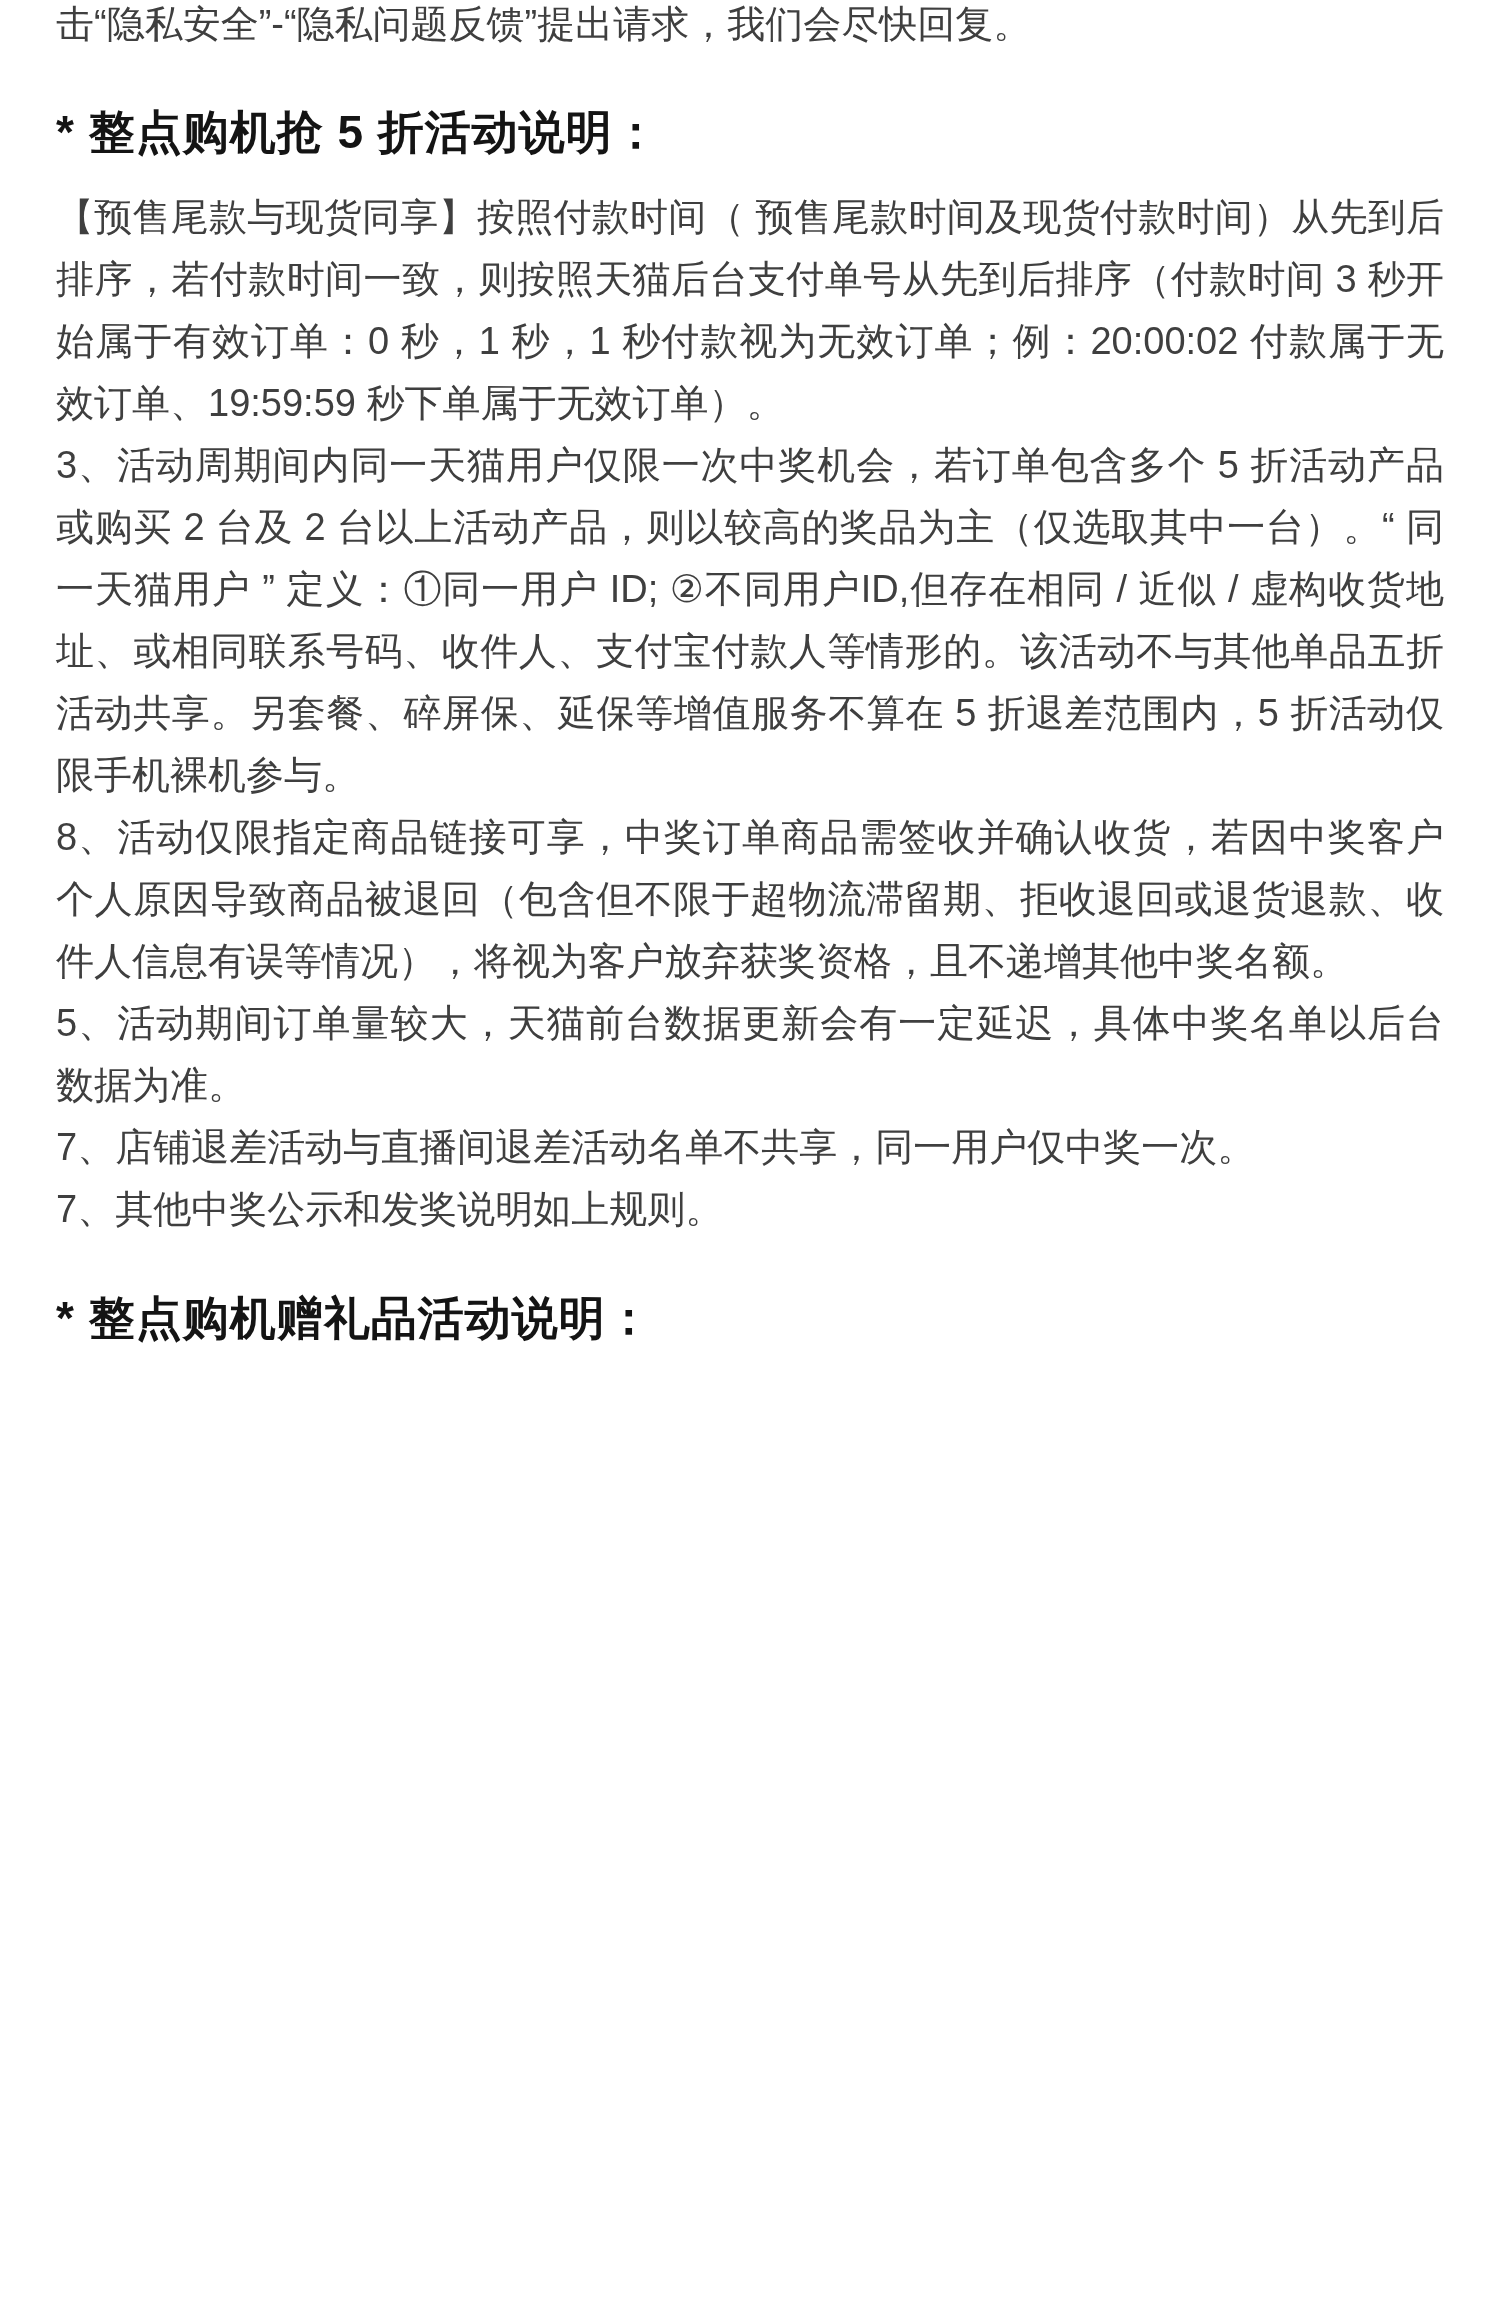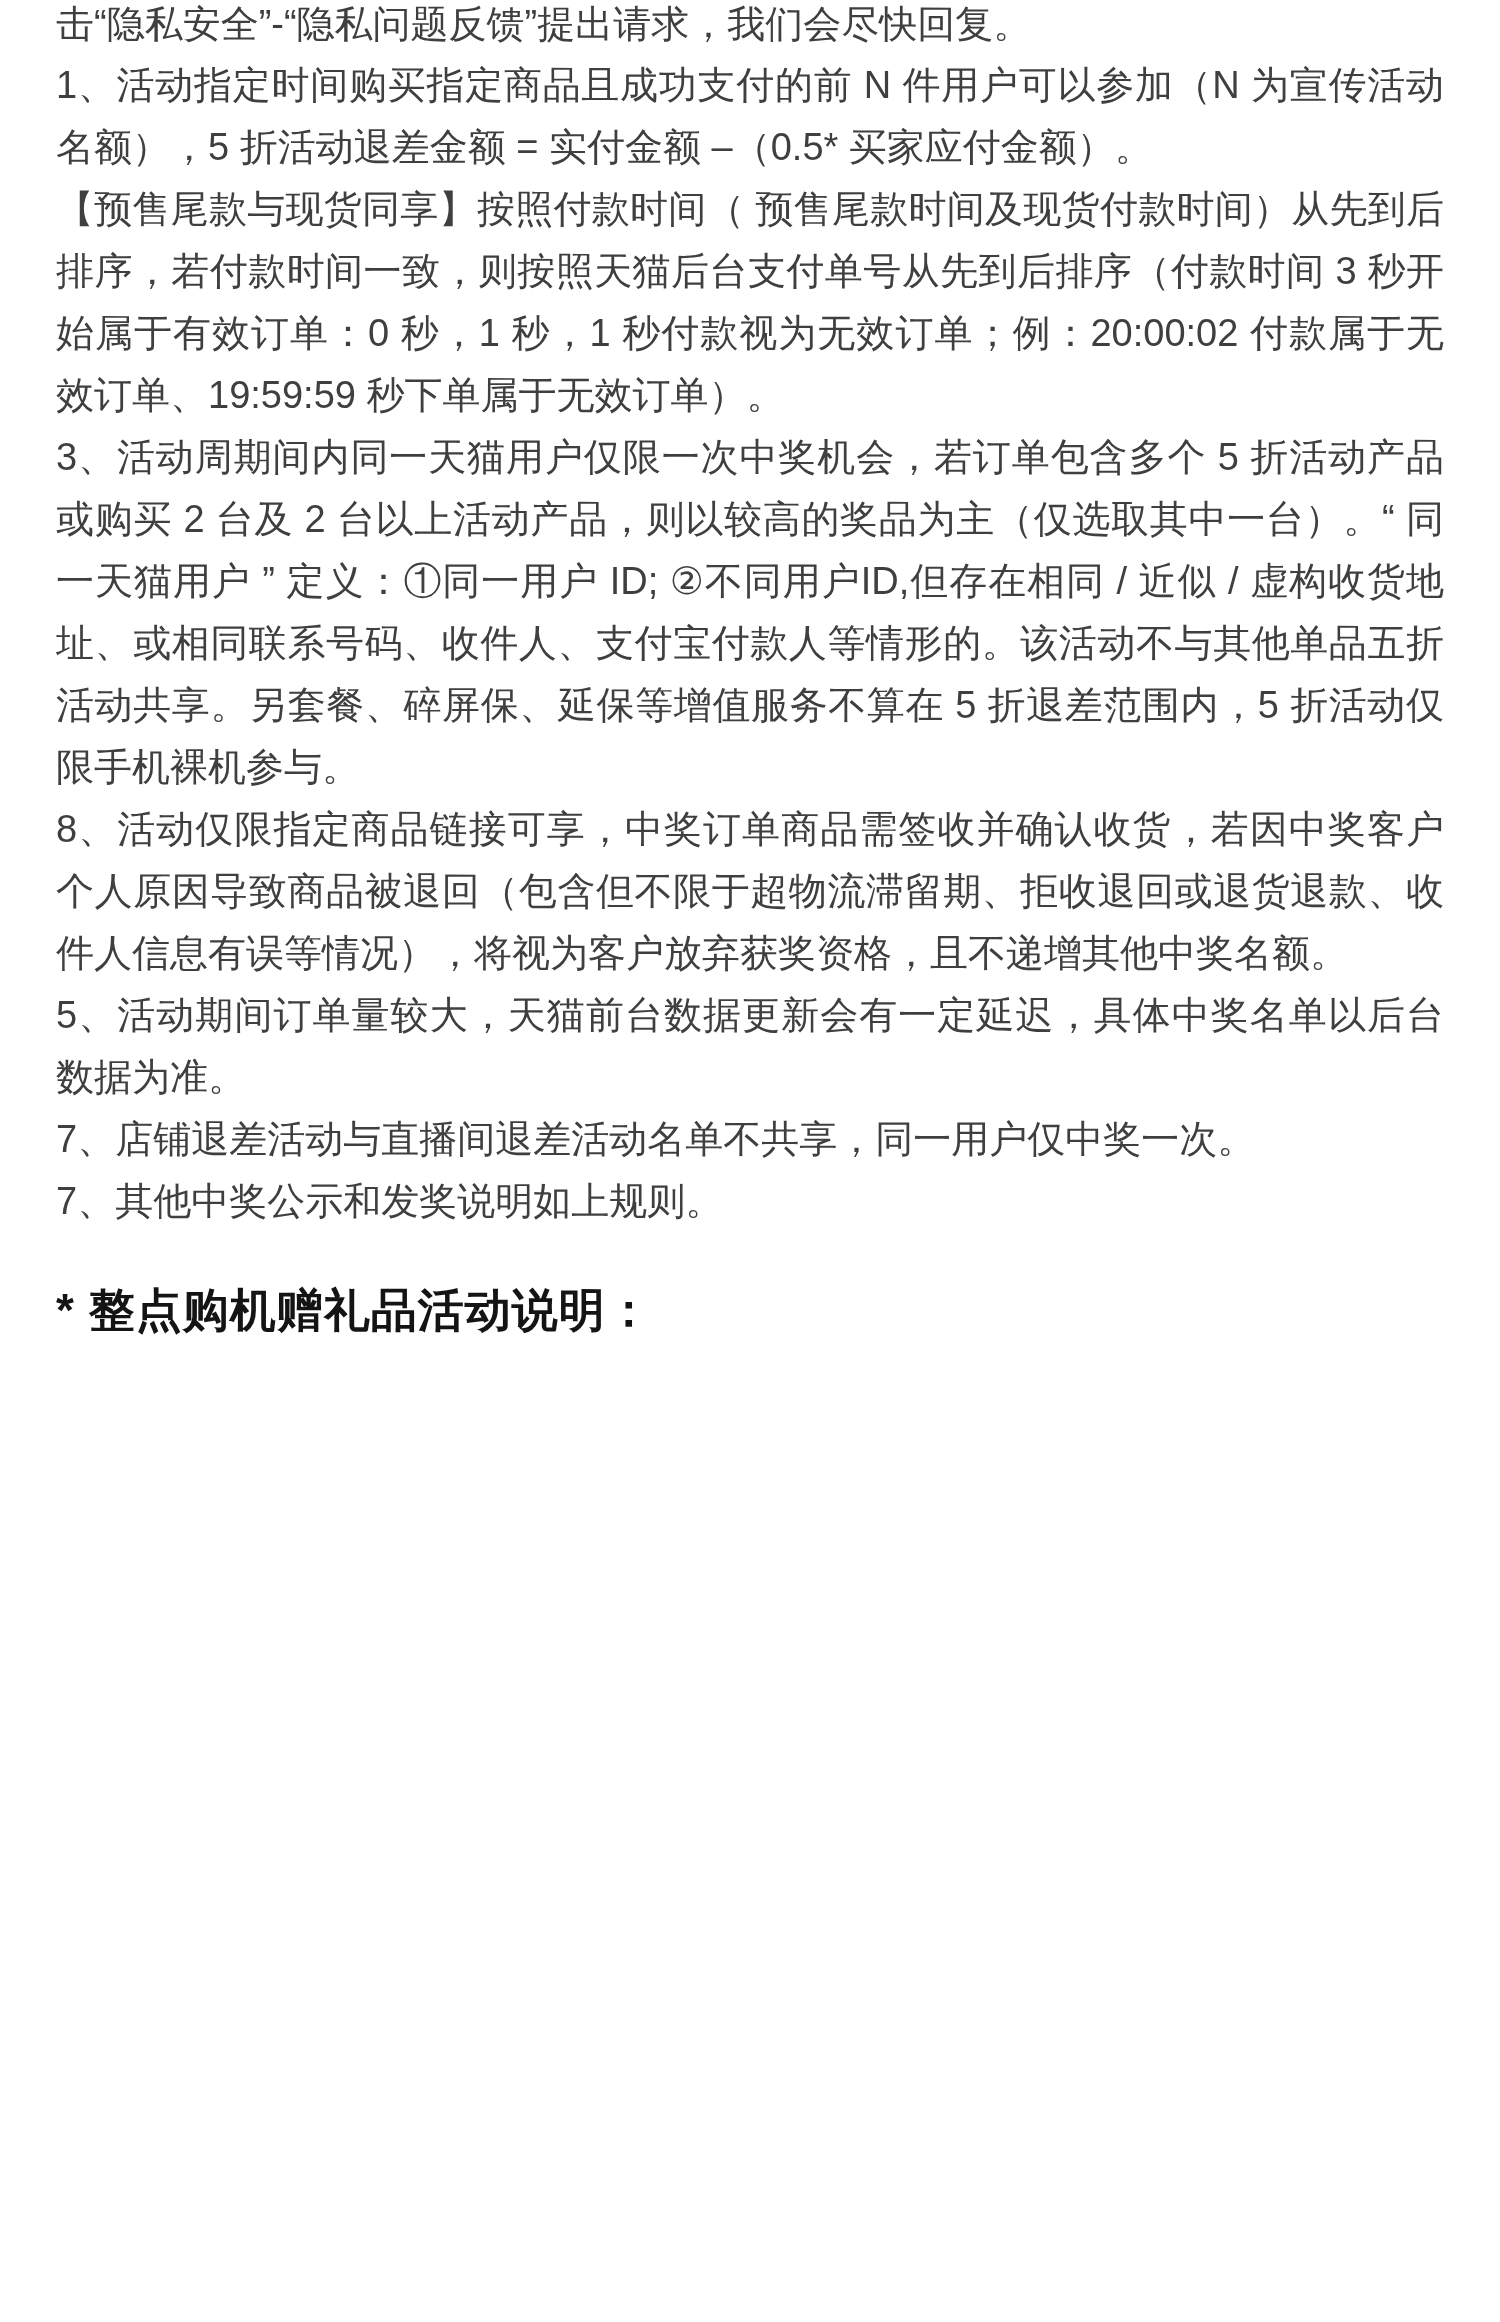--- a/index.html
+++ b/index.html
@@ -44,22 +44,22 @@
     color: #3f3f3f;
   }
 </style>
 </head>
 <body>
 
 <div class="page">
 
   <p class="intro">击“隐私安全”-“隐私问题反馈”提出请求，我们会尽快回复。</p>
 
+  <h1 class="section-heading">* 整点购机抢 5 折活动说明：</h1>
 
-  <p class="rule">1、活动指定时间购买指定商品且成功支付的前 N 件用户可以参加（N 为宣传活动名额），5 折活动退差金额 = 实付金额 –（0.5* 买家应付金额）。</p>
 
 
 
   <p class="rule">【预售尾款与现货同享】按照付款时间（ 预售尾款时间及现货付款时间）从先到后排序，若付款时间一致，则按照天猫后台支付单号从先到后排序（付款时间 3 秒开始属于有效订单：0 秒，1 秒，1 秒付款视为无效订单；例：20:00:02 付款属于无效订单、19:59:59 秒下单属于无效订单）。</p>
 
 
   <p class="rule">3、活动周期间内同一天猫用户仅限一次中奖机会，若订单包含多个 5 折活动产品或购买 2 台及 2 台以上活动产品，则以较高的奖品为主（仅选取其中一台）。“ 同一天猫用户 ” 定义：①同一用户 ID; ②不同用户ID,但存在相同 / 近似 / 虚构收货地址、或相同联系号码、收件人、支付宝付款人等情形的。该活动不与其他单品五折活动共享。另套餐、碎屏保、延保等增值服务不算在 5 折退差范围内，5 折活动仅限手机裸机参与。</p>
 
   <p class="rule">8、活动仅限指定商品链接可享，中奖订单商品需签收并确认收货，若因中奖客户个人原因导致商品被退回（包含但不限于超物流滞留期、拒收退回或退货退款、收件人信息有误等情况），将视为客户放弃获奖资格，且不递增其他中奖名额。</p>
 

